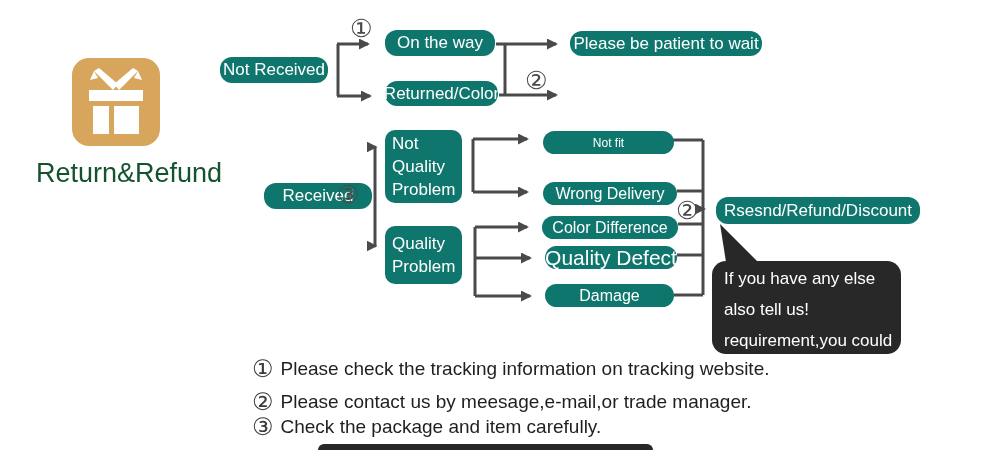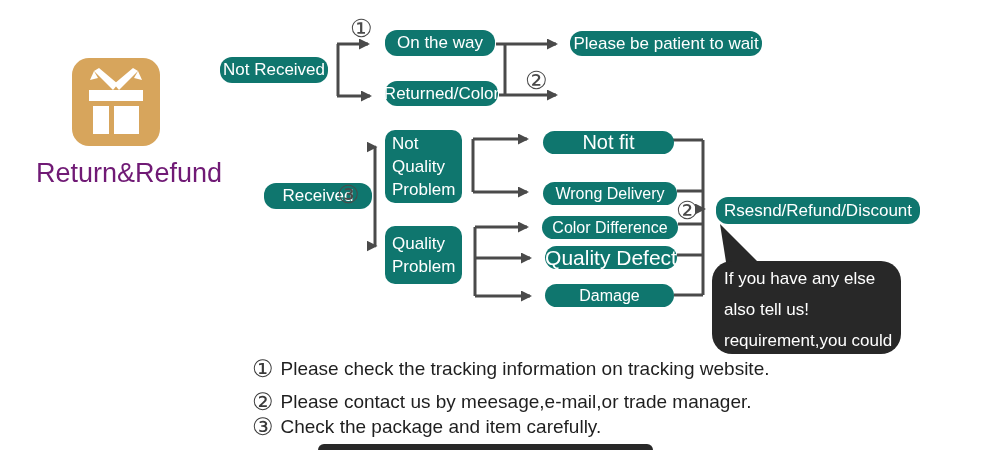--- a/index.html
+++ b/index.html
@@ -16,26 +16,26 @@
     flex-direction:column;align-items:flex-start;justify-content:center;
     padding-left:7px;border-radius:10px;white-space:normal;line-height:23px;
   }
   .marker{
     position:absolute;color:#4a4a4a;font-size:25px;line-height:25px;z-index:3;
     font-family:"DejaVu Sans",sans-serif;
   }
   #connectors{position:absolute;left:0;top:0;z-index:1;}
   .brand-label{
     position:absolute;left:36px;top:158px;width:170px;text-align:center;
-    font-size:27px;color:#701a75;z-index:2;
+    font-size:27px;color:#14532d;z-index:2;
   }
   .gift{position:absolute;left:72px;top:58px;z-index:2;}
   .bubble{
     position:absolute;left:712px;top:261px;width:189px;height:93px;
-    background:#282828;color:#ffffff;border-radius:20px;z-index:2;
+    background:#282828;color:#ffffff;border-radius:14px;z-index:2;
     font-size:17px;line-height:31px;padding:2px 0 0 12px;box-sizing:border-box;
   }
   .note-row{
     position:absolute;left:252px;display:flex;align-items:center;gap:7px;z-index:2;
     color:#1f1f1f;
   }
   .note-num{font-size:24px;line-height:24px;color:#3a3a3a;font-family:"DejaVu Sans",sans-serif;}
   .note-text{font-size:19px;}
   .cutoff{
     position:absolute;left:318px;top:444px;width:335px;height:12px;
@@ -113,21 +113,21 @@
   <div class="node multiline" style="left:385px;top:130px;width:70px;height:73px;">
     <span>Not</span>
     <span>Quality</span>
     <span>Problem</span>
   </div>
   <div class="node multiline" style="left:385px;top:226px;width:70px;height:58px;">
     <span>Quality</span>
     <span>Problem</span>
   </div>
 
-  <div class="node" style="left:543px;top:131px;width:131px;height:23px;font-size:20px;">Not fit</div>
+  <div class="node" style="left:543px;top:131px;width:131px;height:23px;font-size:12px;">Not fit</div>
   <div class="node" style="left:543px;top:182px;width:134px;height:23px;font-size:16px;">Wrong Delivery</div>
   <div class="node" style="left:542px;top:216px;width:136px;height:23px;font-size:16px;">Color Difference</div>
   <div class="node" style="left:545px;top:246px;width:132px;height:23px;font-size:21px;">Quality Defect</div>
   <div class="node" style="left:545px;top:284px;width:129px;height:23px;font-size:16px;">Damage</div>
 
   <span class="marker" style="left:676px;top:198px;">②</span>
   <div class="node" style="left:716px;top:197px;width:204px;height:27px;">Rsesnd/Refund/Discount</div>
 
   <div class="bubble">
     <div>If you have any else</div>

